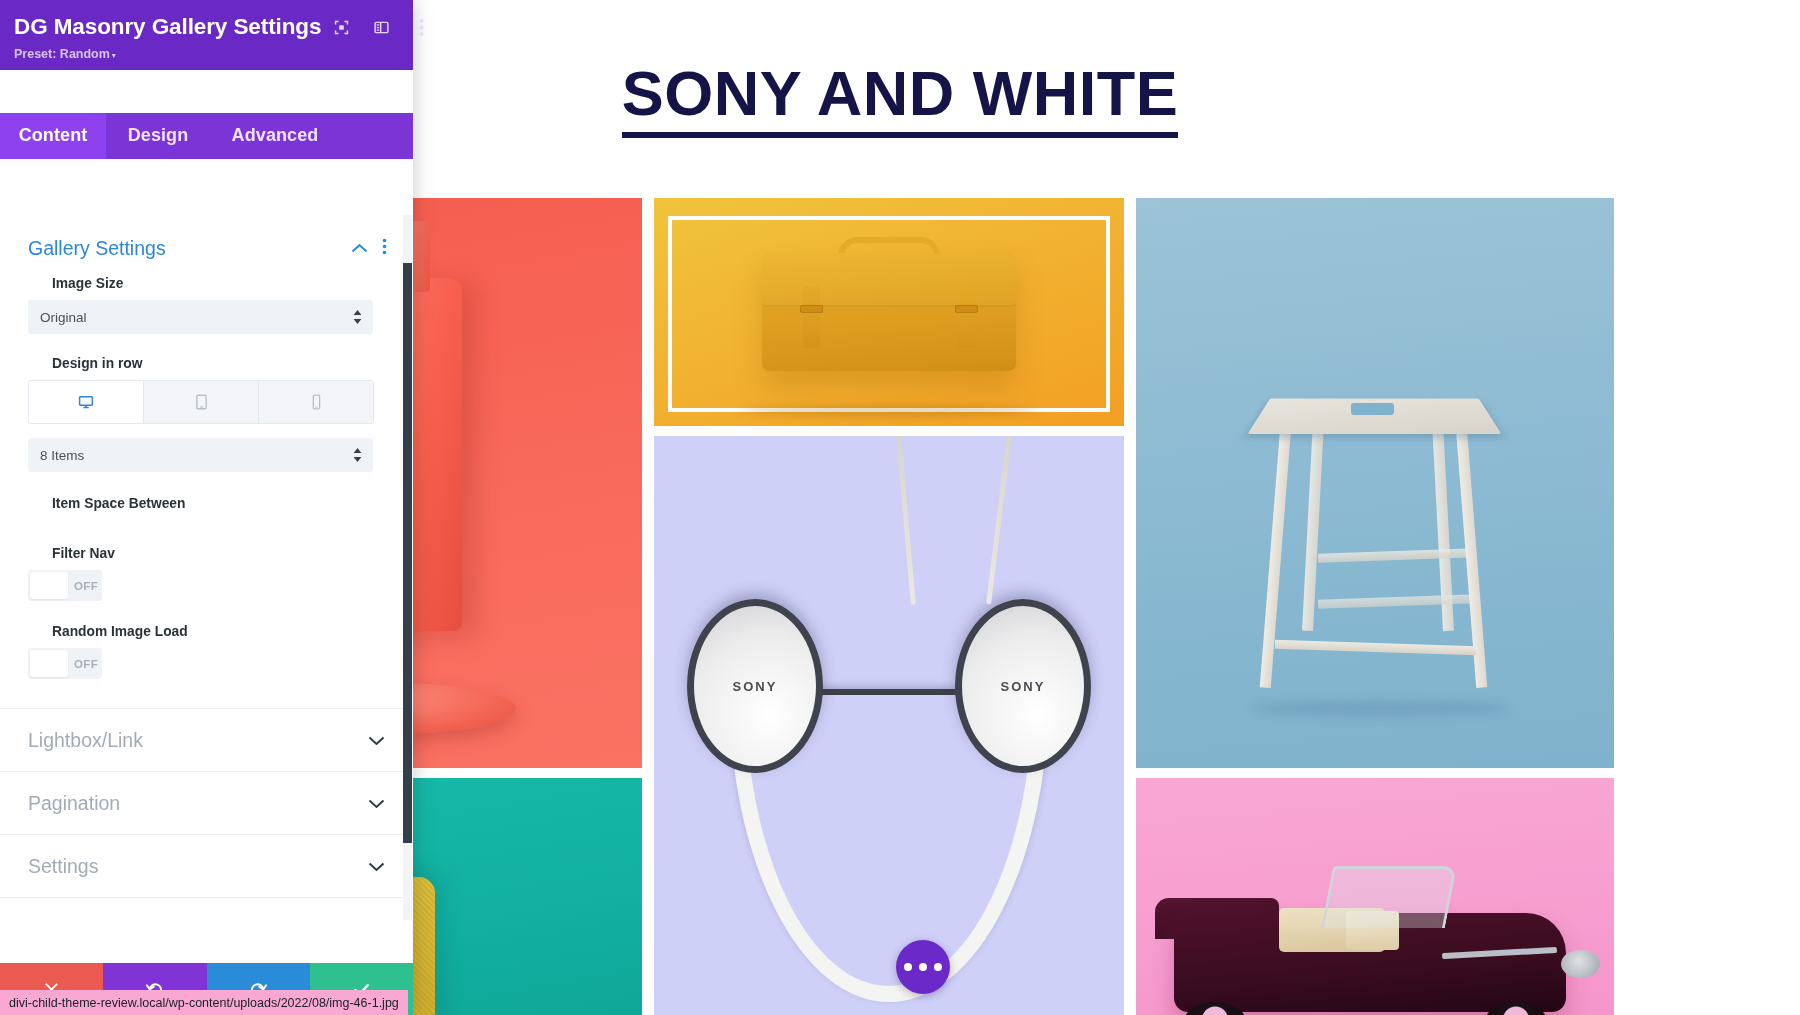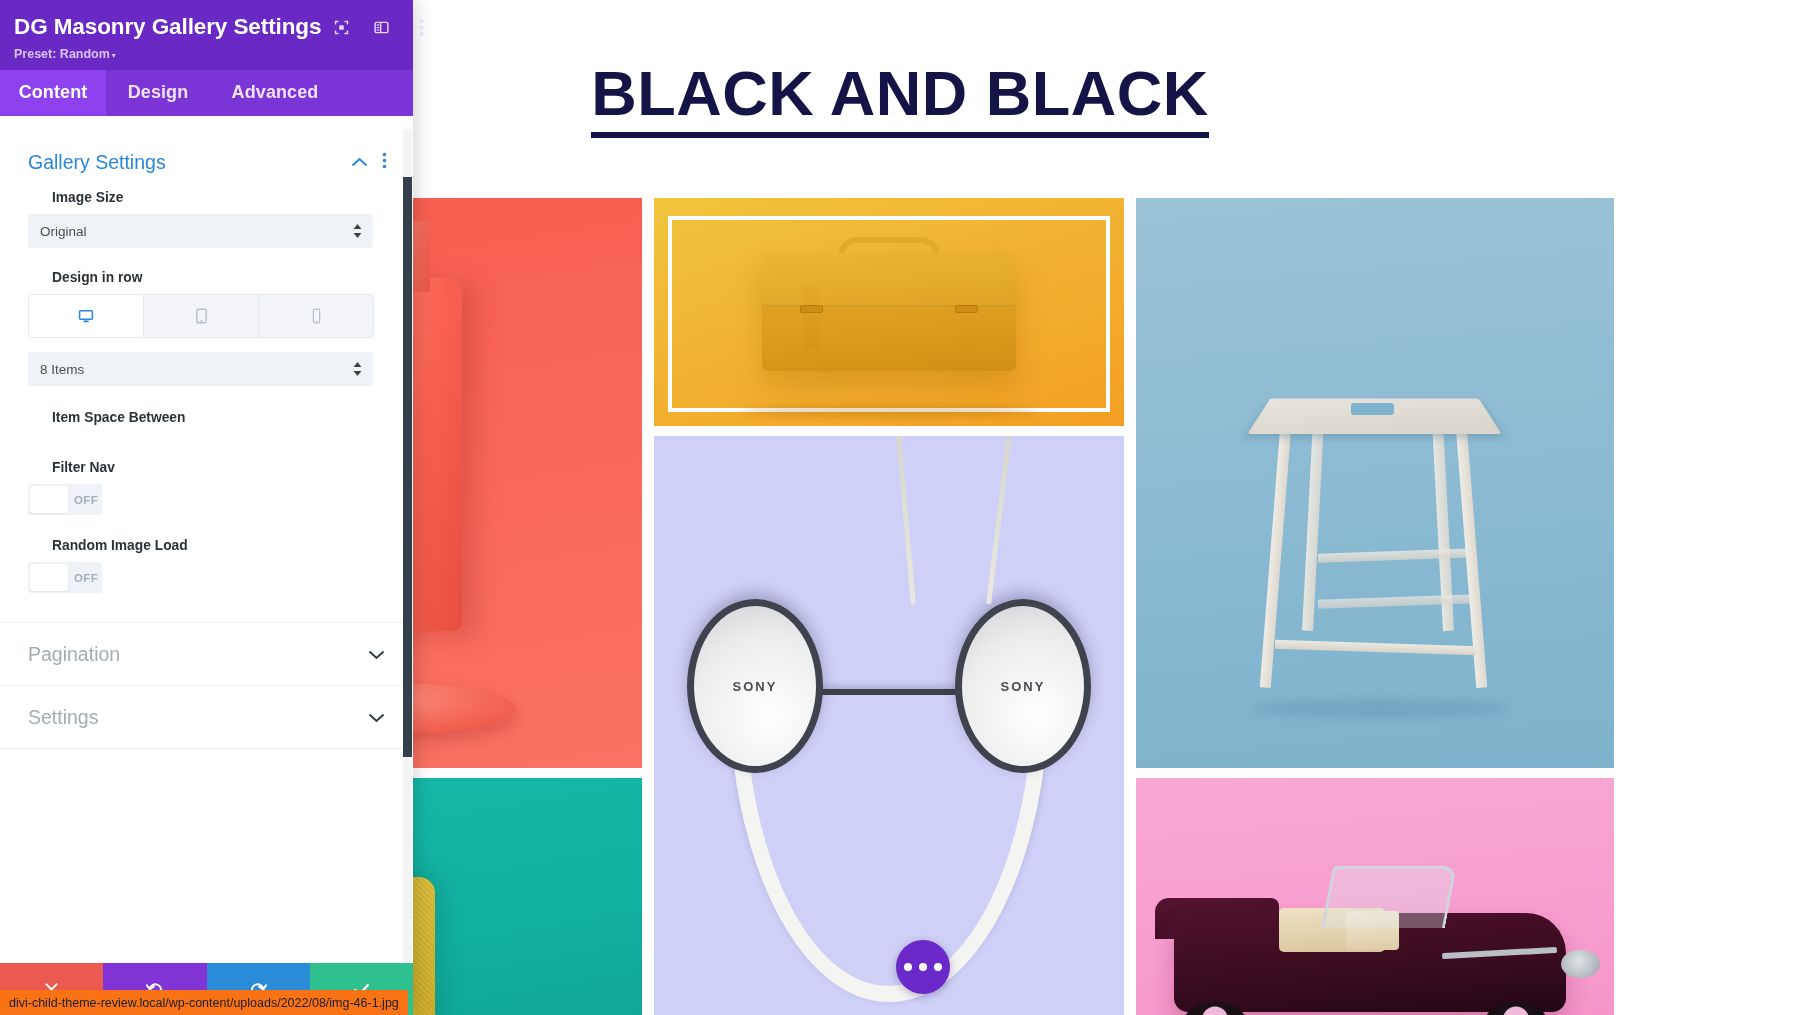--- a/index.html
+++ b/index.html
@@ -198,20 +198,21 @@
   .dots-btn i { width:8px; height:8px; border-radius:50%; background:#fff; display:block; }
 
   
   #modal {
     position:absolute; left:0; top:0;
     width: 413px; height: 1015px;
     background:#ffffff;
     box-shadow: 0 0 20px rgba(0,0,0,.22);
     display:flex; flex-direction:column;
     z-index: 20;
+    gap: 43px;
   }
 
   .m-header { background:#6a28c4; padding:10px 14px 0 14px; position:relative; }
   .m-titlerow { display:flex; align-items:center; }
   .m-title {
     color:#fff; font-size:22.5px; font-weight:700; letter-spacing:-.1px;
     white-space:nowrap;
   }
   .m-hicons { display:flex; align-items:center; gap:0; margin-left:auto; }
   .m-hicon {
@@ -317,34 +318,34 @@
   }
   .m-scroll .thumb {
     position:absolute; left:0; top:48px; width:9px; height:580px;
     background:#33404b; border-radius:0;
   }
 
   
   #statusbar {
     position:absolute; left:0; bottom:0; z-index:40;
     height:25px; padding:0 9px;
-    background:#f97316;
+    background:#f9a8d4;
     display:flex; align-items:center;
     font-size:12.5px; color:#1a1f26;
     font-family:"Liberation Sans","DejaVu Sans",sans-serif;
     white-space:nowrap; overflow:hidden; max-width:418px;
   }
 </style>
 </head>
 <body>
 
 <div id="canvas">
 
   <div class="site-title-wrap">
-    <h1 class="site-title">BLACK AND BLACK</h1>
+    <h1 class="site-title">SONY AND WHITE</h1>
   </div>
 
   <div class="gallery">
 
     <div class="gcol gcol-1">
       <div class="gitem" style="height:570px">
         <div class="ph img-coral">
           <div class="coral-bottle"></div>
           <div class="coral-plate"></div>
         </div>
@@ -557,20 +558,28 @@
       <div class="f-label">Random Image Load</div>
       <div class="toggle">
         <div class="knob"></div>
         <div class="tlabel">OFF</div>
       </div>
     </div>
 
     <div class="divider"></div>
 
     <div class="acc">
+      <div class="acc-title">Lightbox/Link</div>
+      <span class="chev">
+        <svg width="17" height="11" viewBox="0 0 17 11" fill="none" stroke="#2f3b45" stroke-width="2">
+            <path d="M1.5 2.5 L8.5 9 L15.5 2.5"></path>
+          </svg>
+      </span>
+    </div>
+    <div class="acc">
       <div class="acc-title">Pagination</div>
       <span class="chev">
         <svg width="17" height="11" viewBox="0 0 17 11" fill="none" stroke="#2f3b45" stroke-width="2">
             <path d="M1.5 2.5 L8.5 9 L15.5 2.5"></path>
           </svg>
       </span>
     </div>
     <div class="acc">
       <div class="acc-title">Settings</div>
       <span class="chev">

